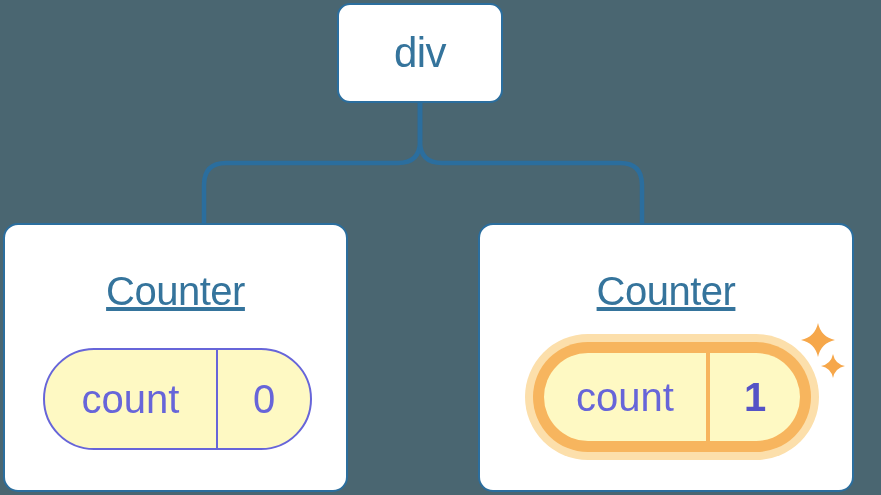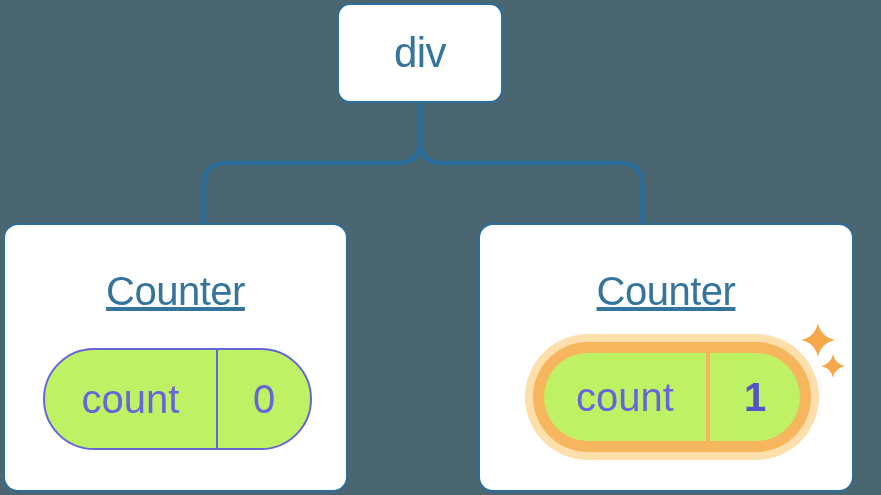--- a/index.html
+++ b/index.html
@@ -65,21 +65,21 @@
     color: var(--text-blue);
     font-size: 40px;
     font-weight: 500;
     letter-spacing: -0.5px;
     text-decoration: underline;
   }
   .state-pill {
     position: absolute;
     display: flex;
     align-items: stretch;
-    background: #bef264;
+    background: #fef9c3;
     border-radius: 70px;
     overflow: hidden;
   }
   .state-pill.plain {
     left: 38px; top: 123px;
     width: 269px; height: 102px;
     border: 2px solid var(--purple);
   }
   .state-pill.highlighted {
     left: 64px; top: 128px;

